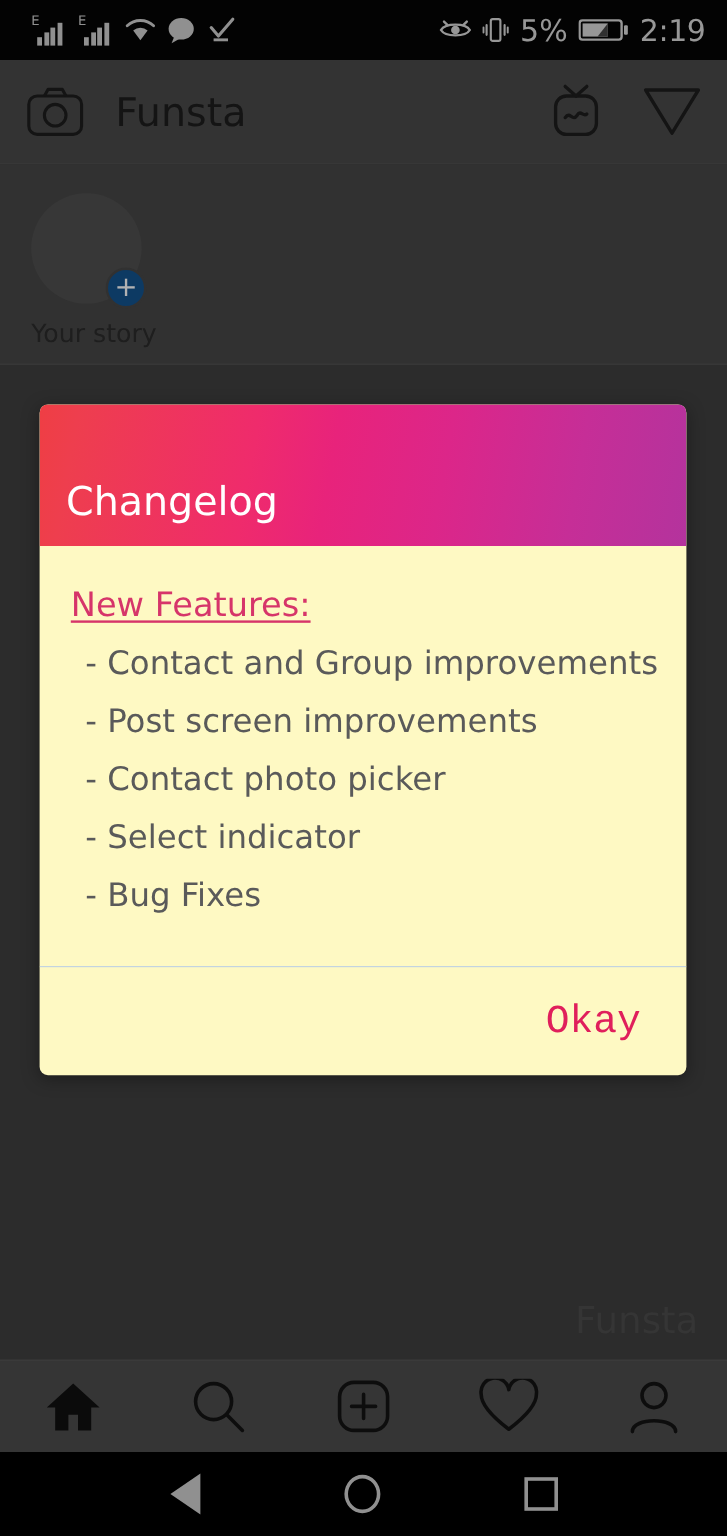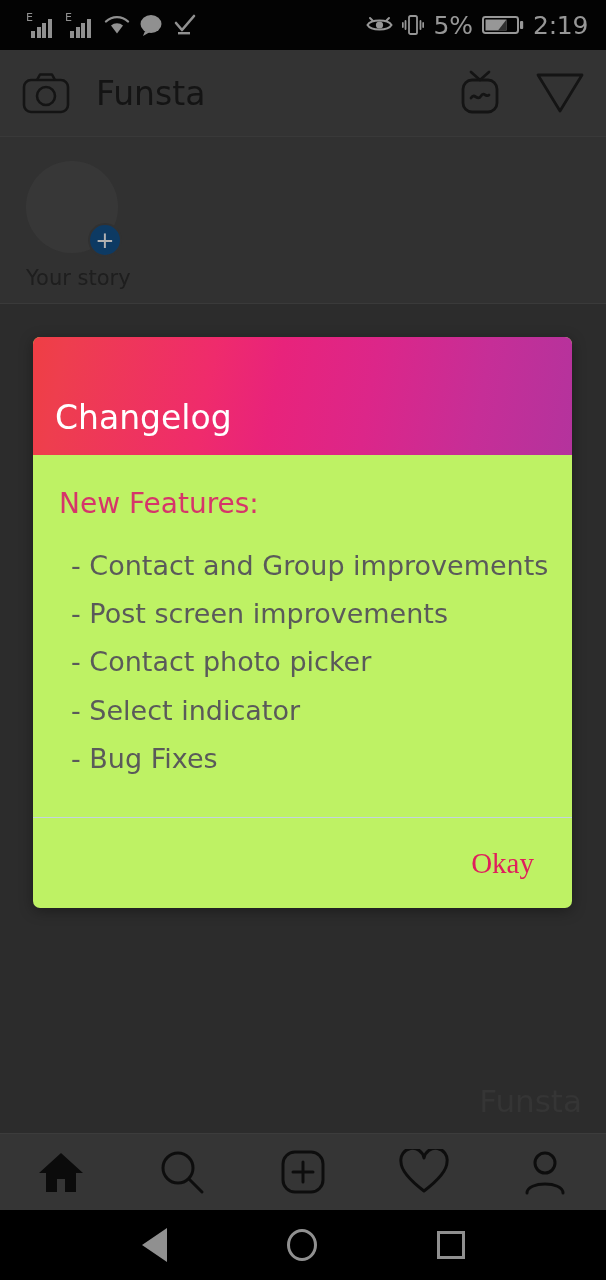--- a/index.html
+++ b/index.html
@@ -123,57 +123,57 @@
   }
 
   
   .scrim {
     position:absolute; inset:0;
     background:rgba(0,0,0,0.30);
   }
   .dialog {
     position:absolute; left:33px; top:337px;
     width:539px;
-    background:#bef264;
+    background:#fef9c3;
     border-radius:7px;
     overflow:hidden;
     box-shadow:0 3px 14px rgba(0,0,0,0.35);
   }
   .dlg-header {
     height:118px;
     background:linear-gradient(100deg, #ef3e44 0%, #ee3e4e 6%, #ef2b6c 33%, #e8237b 45%, #dc2689 62%, #c62e97 82%, #b4339d 100%);
     display:flex; align-items:flex-end;
     padding:0 0 18px 22px;
   }
   .dlg-title {
     font-size:33px; color:#ffffff;
     font-family:"DejaVu Sans", sans-serif;
   }
   .dlg-body { padding:32px 0 22px 26px; }
   .dlg-subtitle {
     font-size:28px; color:#d6356a;
-    text-underline-offset:4px;
-    display:inline-block; margin-bottom:12px;
+    text-decoration:underline; text-underline-offset:4px;
+    display:inline-block; 
   }
   .feature-list { list-style:none; margin-top:10px; }
   .feature-list li {
     font-size:27px; color:#5a5a5a;
     padding:9px 0 9px 12px;
     line-height:1.12;
     font-family:"DejaVu Sans", sans-serif;
   }
   .dlg-divider { height:1px; background:#c3d4e0; margin-top:12px; }
   .dlg-actions {
     height:90px; display:flex; align-items:center;
     justify-content:flex-end; padding-right:28px;
   }
   .okay-btn {
-    font-size:29px; color:#e01f5c;
+    font-size:33px; color:#e01f5c;
     background:none; border:none; cursor:pointer;
-    font-family:Liberation Serif, serif;
+    font-family:Liberation Mono, monospace;
     padding:8px 10px;
   }
 </style>
 </head>
 <body>
 
 <div id="screen">
 
   <div class="statusbar">
     <div class="sb-left">

